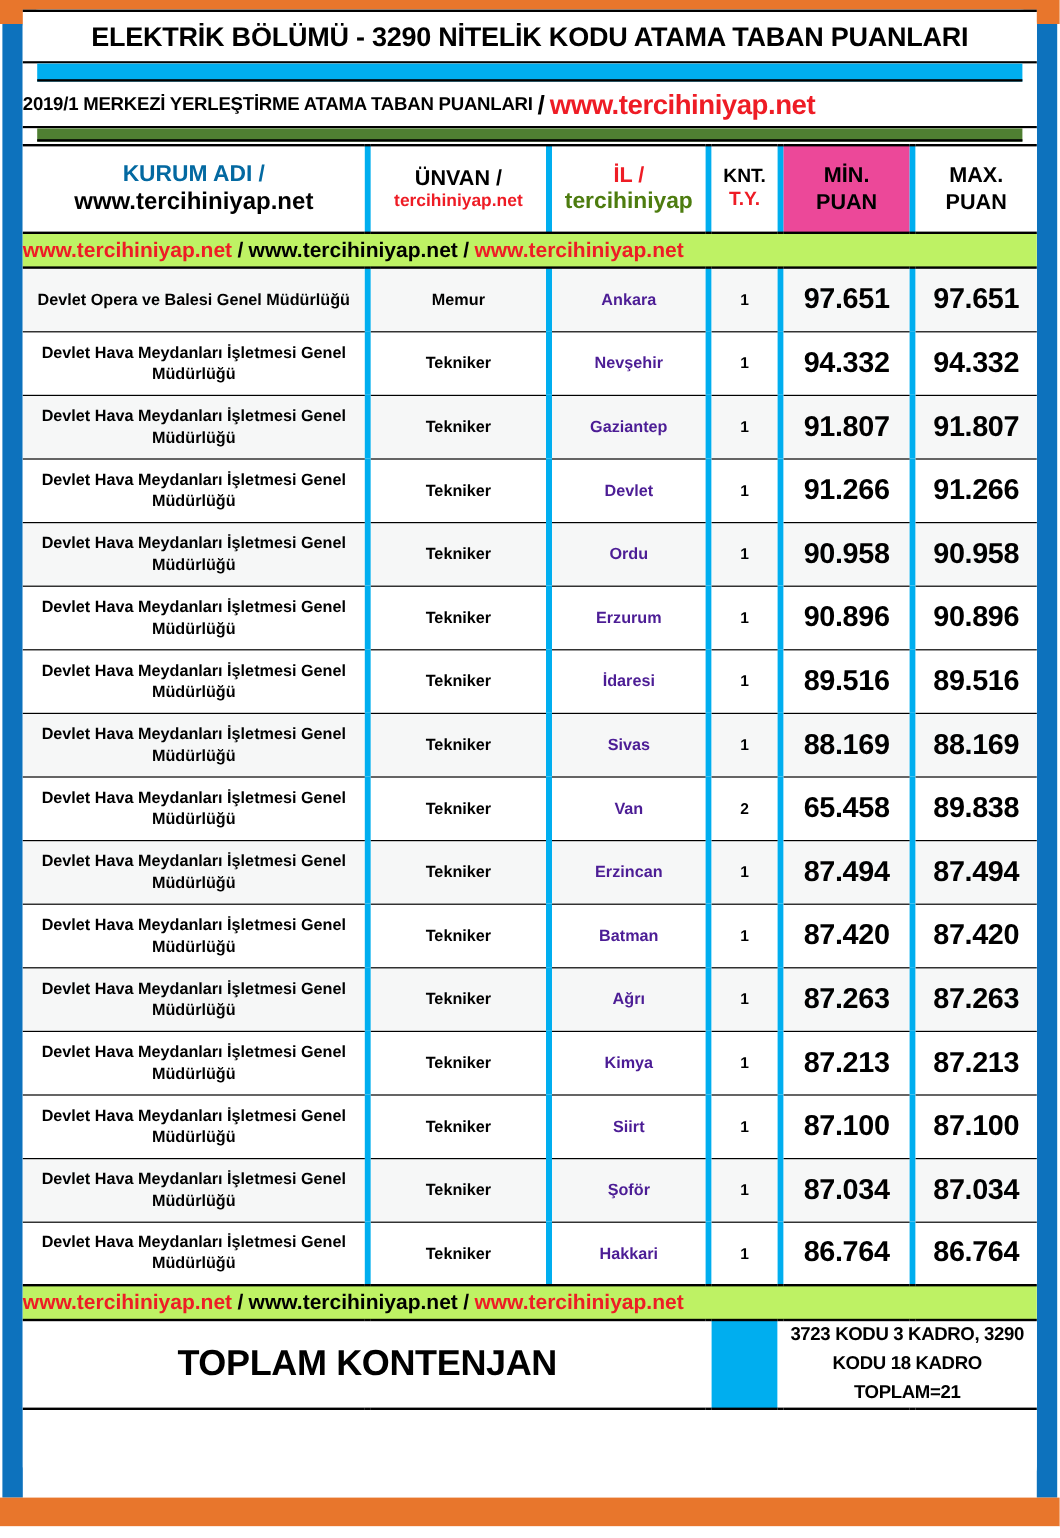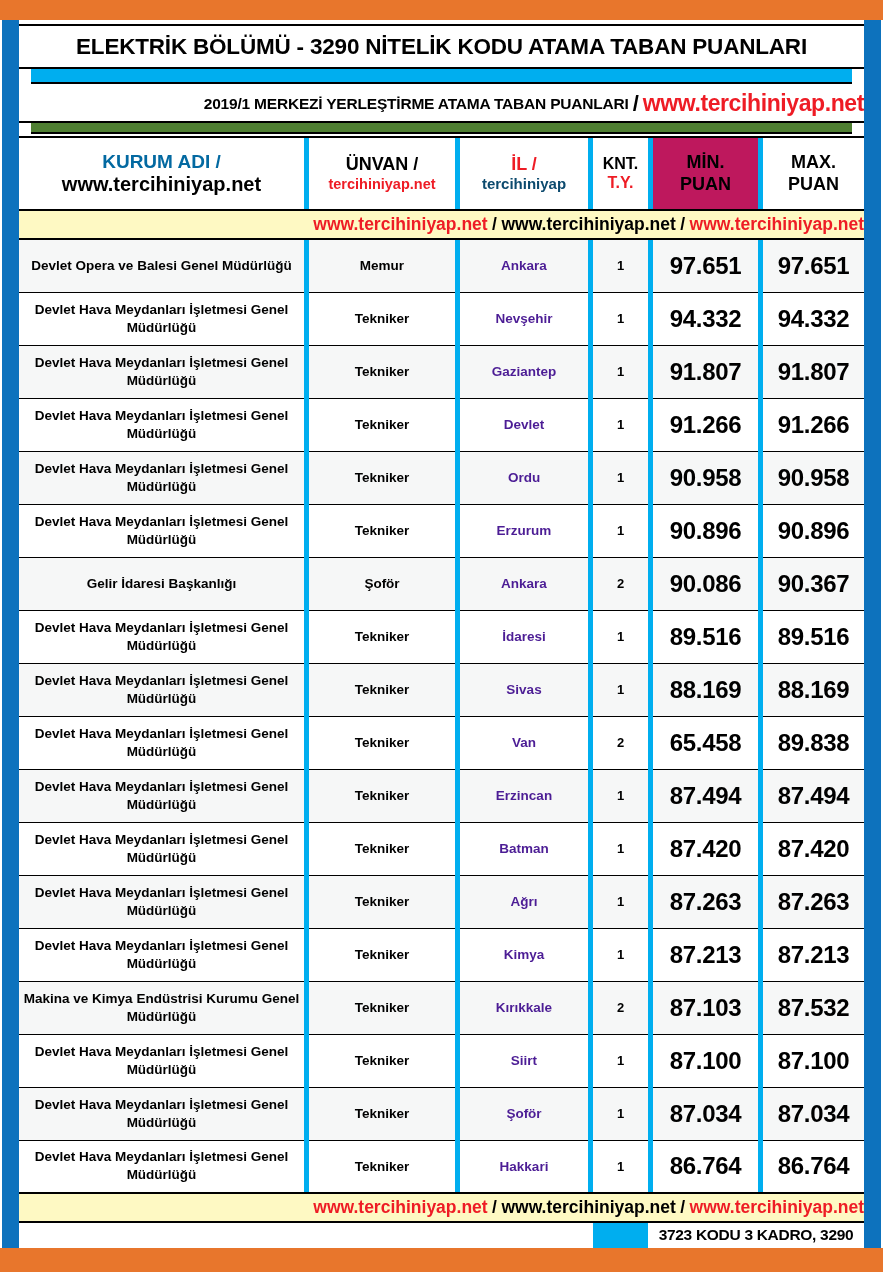--- a/index.html
+++ b/index.html
@@ -49,21 +49,21 @@
     height: 1228px;
     background: #0d72bd;
   }
   .side-rail.left { left: 2px; }
   .side-rail.right { left: 864px; }
 
   
   .content {
     position: absolute;
     left: 19px;
-    top: 24px;
+    top: 8px;
     width: 845px;
     height: 1228px;
     background: #ffffff;
     box-sizing: border-box;
     border-radius: 14px;
   }
 
   
   .title-bar {
     height: 45px;
@@ -90,21 +90,21 @@
     box-sizing: border-box;
     margin: 0 12px 0 12px;
   }
   .cyan-wrap { height: 17px; background:#ffffff; }
 
   .subtitle-bar {
     height: 37px;
     border-bottom: 2px solid #000;
     display: flex;
     align-items: center;
-    justify-content: flex-end;
+    justify-content: flex-start;
     background: #ffffff;
     box-sizing: border-box;
   }
   .subtitle-bar .t1 {
     font-size: 15.5px;
     font-weight: bold;
     color: #000;
     letter-spacing: -0.2px;
   }
   .subtitle-bar .sep {
@@ -152,46 +152,46 @@
   
   .hdr-cell {
     height: 73px;
     background: #ffffff;
     border-top: 2px solid #000;
     border-bottom: 2px solid #000;
     text-align: center;
     line-height: 1.18;
     padding: 2px 1px;
   }
-  .hdr-cell.min { background: #be185d; }
+  .hdr-cell.min { background: #ec4899; }
   .hdr-l1 { display:block; font-weight: bold; }
   .hdr-l2 { display:block; font-weight: bold; }
 
   .h-kurum .hdr-l1 { font-size: 19px; color:#0369a1; }
   .h-kurum .hdr-l2 { font-size: 20px; color:#000; }
 
   .h-unvan .hdr-l1 { font-size: 18px; color:#000; }
   .h-unvan .hdr-l2 { font-size: 14.5px; color:#ee1c25; }
 
   .h-il .hdr-l1 { font-size: 18px; color:#ee1c25; }
-  .h-il .hdr-l2 { font-size: 15px; color:#0c4a6e; }
+  .h-il .hdr-l2 { font-size: 19px; color:#4d7c0f; }
 
   .h-knt .hdr-l1 { font-size: 16px; color:#000; }
   .h-knt .hdr-l2 { font-size: 16px; color:#ee1c25; }
 
   .h-min .hdr-l1, .h-min .hdr-l2 { font-size: 18px; color:#000; }
   .h-max .hdr-l1, .h-max .hdr-l2 { font-size: 18px; color:#000; }
 
   
   .promo-row td {
     height: 29px;
-    background: #fef9c3;
+    background: #bef264;
     border-top: 2px solid #000;
     border-bottom: 2px solid #000;
-    text-align: right;
+    text-align: left;
   }
   .promo-row .red { color:#ee1c25; font-weight:bold; font-size:17.5px; }
   .promo-row .blk { color:#000000; font-weight:bold; font-size:17.5px; }
   .promo-row .sl  { color:#000000; font-weight:bold; font-size:17.5px; }
 
   
   .d-row td {
     border-bottom: 1.5px solid #000;
     height: 53px;
   }
@@ -390,68 +390,55 @@
             <td class="cell c-unvan">Tekniker</td>
             <td class="sep-col" style="border-top: none; border-bottom: none;"></td>
             <td class="cell c-il">Erzurum</td>
             <td class="sep-col" style="border-top: none; border-bottom: none;"></td>
             <td class="cell c-knt">1</td>
             <td class="sep-col" style="border-top: none; border-bottom: none;"></td>
             <td class="cell c-score">90.896</td>
             <td class="sep-col" style="border-top: none; border-bottom: none;"></td>
             <td class="cell c-score">90.896</td>
           </tr>
-          <tr class="d-row alt">
-            <td class="cell c-kurum">Gelir İdaresi Başkanlığı</td>
-            <td class="sep-col" style="border-top: none; border-bottom: none;"></td>
-            <td class="cell c-unvan">Şoför</td>
-            <td class="sep-col" style="border-top: none; border-bottom: none;"></td>
-            <td class="cell c-il">Ankara</td>
+          <tr class="d-row">
+            <td class="cell c-kurum">Devlet Hava Meydanları İşletmesi Genel Müdürlüğü</td>
+            <td class="sep-col" style="border-top: none; border-bottom: none;"></td>
+            <td class="cell c-unvan">Tekniker</td>
+            <td class="sep-col" style="border-top: none; border-bottom: none;"></td>
+            <td class="cell c-il">İdaresi</td>
+            <td class="sep-col" style="border-top: none; border-bottom: none;"></td>
+            <td class="cell c-knt">1</td>
+            <td class="sep-col" style="border-top: none; border-bottom: none;"></td>
+            <td class="cell c-score">89.516</td>
+            <td class="sep-col" style="border-top: none; border-bottom: none;"></td>
+            <td class="cell c-score">89.516</td>
+          </tr>
+          <tr class="d-row alt">
+            <td class="cell c-kurum">Devlet Hava Meydanları İşletmesi Genel Müdürlüğü</td>
+            <td class="sep-col" style="border-top: none; border-bottom: none;"></td>
+            <td class="cell c-unvan">Tekniker</td>
+            <td class="sep-col" style="border-top: none; border-bottom: none;"></td>
+            <td class="cell c-il">Sivas</td>
+            <td class="sep-col" style="border-top: none; border-bottom: none;"></td>
+            <td class="cell c-knt">1</td>
+            <td class="sep-col" style="border-top: none; border-bottom: none;"></td>
+            <td class="cell c-score">88.169</td>
+            <td class="sep-col" style="border-top: none; border-bottom: none;"></td>
+            <td class="cell c-score">88.169</td>
+          </tr>
+          <tr class="d-row">
+            <td class="cell c-kurum">Devlet Hava Meydanları İşletmesi Genel Müdürlüğü</td>
+            <td class="sep-col" style="border-top: none; border-bottom: none;"></td>
+            <td class="cell c-unvan">Tekniker</td>
+            <td class="sep-col" style="border-top: none; border-bottom: none;"></td>
+            <td class="cell c-il">Van</td>
             <td class="sep-col" style="border-top: none; border-bottom: none;"></td>
             <td class="cell c-knt">2</td>
             <td class="sep-col" style="border-top: none; border-bottom: none;"></td>
-            <td class="cell c-score">90.086</td>
-            <td class="sep-col" style="border-top: none; border-bottom: none;"></td>
-            <td class="cell c-score">90.367</td>
-          </tr>
-          <tr class="d-row">
-            <td class="cell c-kurum">Devlet Hava Meydanları İşletmesi Genel Müdürlüğü</td>
-            <td class="sep-col" style="border-top: none; border-bottom: none;"></td>
-            <td class="cell c-unvan">Tekniker</td>
-            <td class="sep-col" style="border-top: none; border-bottom: none;"></td>
-            <td class="cell c-il">İdaresi</td>
-            <td class="sep-col" style="border-top: none; border-bottom: none;"></td>
-            <td class="cell c-knt">1</td>
-            <td class="sep-col" style="border-top: none; border-bottom: none;"></td>
-            <td class="cell c-score">89.516</td>
-            <td class="sep-col" style="border-top: none; border-bottom: none;"></td>
-            <td class="cell c-score">89.516</td>
-          </tr>
-          <tr class="d-row alt">
-            <td class="cell c-kurum">Devlet Hava Meydanları İşletmesi Genel Müdürlüğü</td>
-            <td class="sep-col" style="border-top: none; border-bottom: none;"></td>
-            <td class="cell c-unvan">Tekniker</td>
-            <td class="sep-col" style="border-top: none; border-bottom: none;"></td>
-            <td class="cell c-il">Sivas</td>
-            <td class="sep-col" style="border-top: none; border-bottom: none;"></td>
-            <td class="cell c-knt">1</td>
-            <td class="sep-col" style="border-top: none; border-bottom: none;"></td>
-            <td class="cell c-score">88.169</td>
-            <td class="sep-col" style="border-top: none; border-bottom: none;"></td>
-            <td class="cell c-score">88.169</td>
-          </tr>
-          <tr class="d-row">
-            <td class="cell c-kurum">Devlet Hava Meydanları İşletmesi Genel Müdürlüğü</td>
-            <td class="sep-col" style="border-top: none; border-bottom: none;"></td>
-            <td class="cell c-unvan">Tekniker</td>
-            <td class="sep-col" style="border-top: none; border-bottom: none;"></td>
-            <td class="cell c-il">Van</td>
-            <td class="sep-col" style="border-top: none; border-bottom: none;"></td>
-            <td class="cell c-knt">2</td>
-            <td class="sep-col" style="border-top: none; border-bottom: none;"></td>
             <td class="cell c-score">65.458</td>
             <td class="sep-col" style="border-top: none; border-bottom: none;"></td>
             <td class="cell c-score">89.838</td>
           </tr>
           <tr class="d-row alt">
             <td class="cell c-kurum">Devlet Hava Meydanları İşletmesi Genel Müdürlüğü</td>
             <td class="sep-col" style="border-top: none; border-bottom: none;"></td>
             <td class="cell c-unvan">Tekniker</td>
             <td class="sep-col" style="border-top: none; border-bottom: none;"></td>
             <td class="cell c-il">Erzincan</td>
@@ -493,33 +480,20 @@
             <td class="sep-col" style="border-top: none; border-bottom: none;"></td>
             <td class="cell c-unvan">Tekniker</td>
             <td class="sep-col" style="border-top: none; border-bottom: none;"></td>
             <td class="cell c-il">Kimya</td>
             <td class="sep-col" style="border-top: none; border-bottom: none;"></td>
             <td class="cell c-knt">1</td>
             <td class="sep-col" style="border-top: none; border-bottom: none;"></td>
             <td class="cell c-score">87.213</td>
             <td class="sep-col" style="border-top: none; border-bottom: none;"></td>
             <td class="cell c-score">87.213</td>
-          </tr>
-          <tr class="d-row alt">
-            <td class="cell c-kurum">Makina ve Kimya Endüstrisi Kurumu Genel Müdürlüğü</td>
-            <td class="sep-col" style="border-top: none; border-bottom: none;"></td>
-            <td class="cell c-unvan">Tekniker</td>
-            <td class="sep-col" style="border-top: none; border-bottom: none;"></td>
-            <td class="cell c-il">Kırıkkale</td>
-            <td class="sep-col" style="border-top: none; border-bottom: none;"></td>
-            <td class="cell c-knt">2</td>
-            <td class="sep-col" style="border-top: none; border-bottom: none;"></td>
-            <td class="cell c-score">87.103</td>
-            <td class="sep-col" style="border-top: none; border-bottom: none;"></td>
-            <td class="cell c-score">87.532</td>
           </tr>
           <tr class="d-row">
             <td class="cell c-kurum">Devlet Hava Meydanları İşletmesi Genel Müdürlüğü</td>
             <td class="sep-col" style="border-top: none; border-bottom: none;"></td>
             <td class="cell c-unvan">Tekniker</td>
             <td class="sep-col" style="border-top: none; border-bottom: none;"></td>
             <td class="cell c-il">Siirt</td>
             <td class="sep-col" style="border-top: none; border-bottom: none;"></td>
             <td class="cell c-knt">1</td>
             <td class="sep-col" style="border-top: none; border-bottom: none;"></td>

